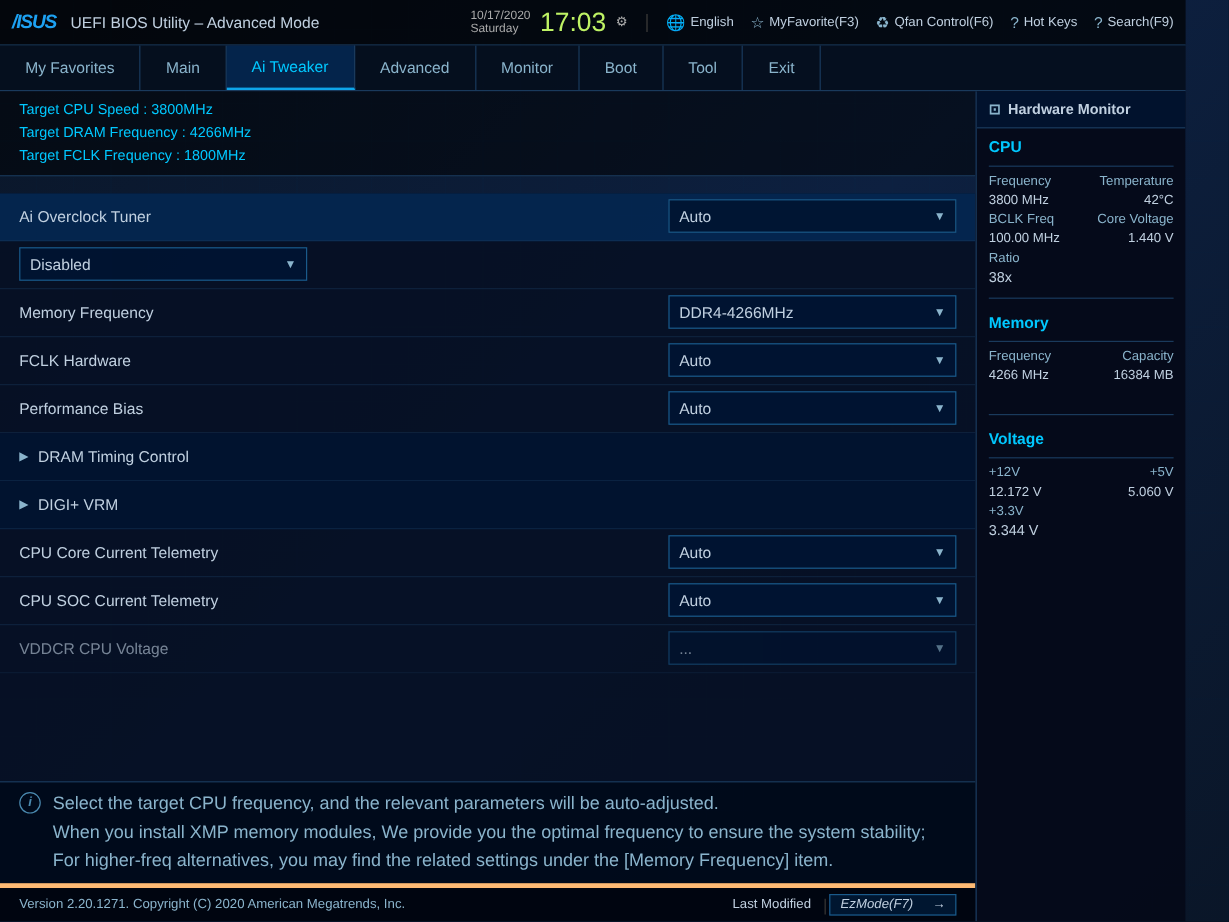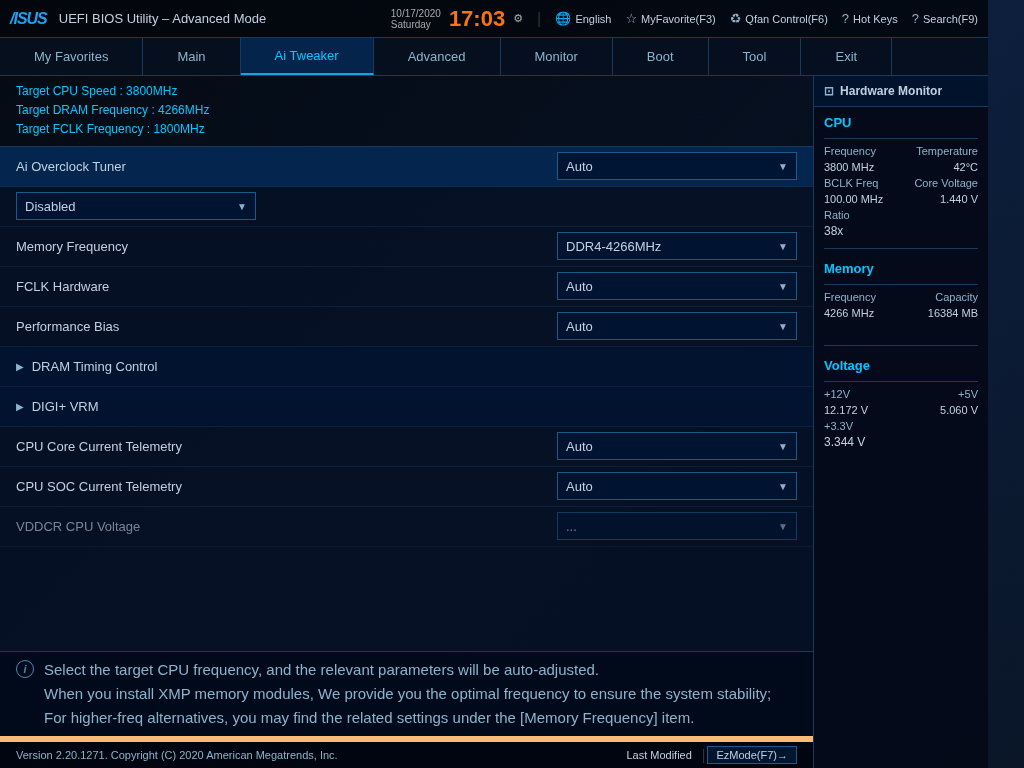--- a/index.html
+++ b/index.html
@@ -78,22 +78,22 @@
       font-size: 12px;
     }
     .date-block {
       display: flex;
       flex-direction: column;
       font-size: 10px;
       color: #aaa;
     }
     .time-display {
       font-size: 22px;
-      color: #f97316;
-      font-weight: 700;
+      color: #bef264;
+      font-weight: 400;
       text-align: right;
     }
     .gear-icon {
       color: #aaa;
       font-size: 11px;
     }
     .header-sep {
       color: #333;
       font-size: 16px;
     }
@@ -113,21 +113,21 @@
     .nav-bar {
       display: flex;
       align-items: stretch;
       height: 38px;
       background: rgba(5,15,30,0.95);
       border-bottom: 1px solid #1a3a5c;
     }
     .nav-item {
       display: flex;
       align-items: center;
-      padding: 0 34px;
+      padding: 0 21px;
       color: #8ab4cc;
       font-size: 13px;
       cursor: pointer;
       border-right: 1px solid #1a3a5c;
       transition: background 0.1s;
     }
     .nav-item.active {
       background: rgba(0,120,255,0.2);
       color: #00c8ff;
       border-bottom: 2px solid #0ea5e9;
@@ -154,20 +154,21 @@
     .info-item {
       color: #00c8ff;
       font-size: 12px;
       line-height: 1.6;
     }
     
     .settings-list {
       flex: 1;
       overflow-y: auto;
       background: rgba(5,15,35,0.9);
+      margin-top: 14px;
     }
     .settings-list::-webkit-scrollbar { width: 8px; }
     .settings-list::-webkit-scrollbar-track { background: #0a1628; }
     .settings-list::-webkit-scrollbar-thumb { background: #1a4a7a; border-radius: 4px; }
     .setting-row {
       display: flex;
       align-items: center;
       padding: 0 16px;
       height: 40px;
       border-bottom: 1px solid rgba(26,58,92,0.4);
@@ -243,21 +244,21 @@
       line-height: 1.6;
     }
     
     .footer {
       background: rgba(0,5,15,0.98);
       height: 32px;
       display: flex;
       align-items: center;
       justify-content: space-between;
       padding: 12px 16px;
-      border-top: 6px solid #fdba74;
+      border-top: 4px solid #fdba74;
     }
     .footer-version {
       color: #8ab4cc;
       font-size: 11px;
     }
     .footer-right {
       display: flex;
       align-items: center;
       gap: 2px;
     }
@@ -273,21 +274,22 @@
     }
     .ezmode-btn {
       background: rgba(0,40,80,0.5);
       color: #c0d0e0;
       font-size: 11px;
       padding: 2px 8px;
       border: 1px solid #1a5a8a;
       cursor: pointer;
       display: flex;
       align-items: center;
-      gap: 0;
+      gap: 16px;
+      font-style: italic;
     }
     
     .hw-monitor {
       width: 175px;
       background: rgba(5,10,25,0.98);
       border-left: 1px solid #1a3a5c;
       display: flex;
       flex-direction: column;
       overflow-y: auto;
     }

